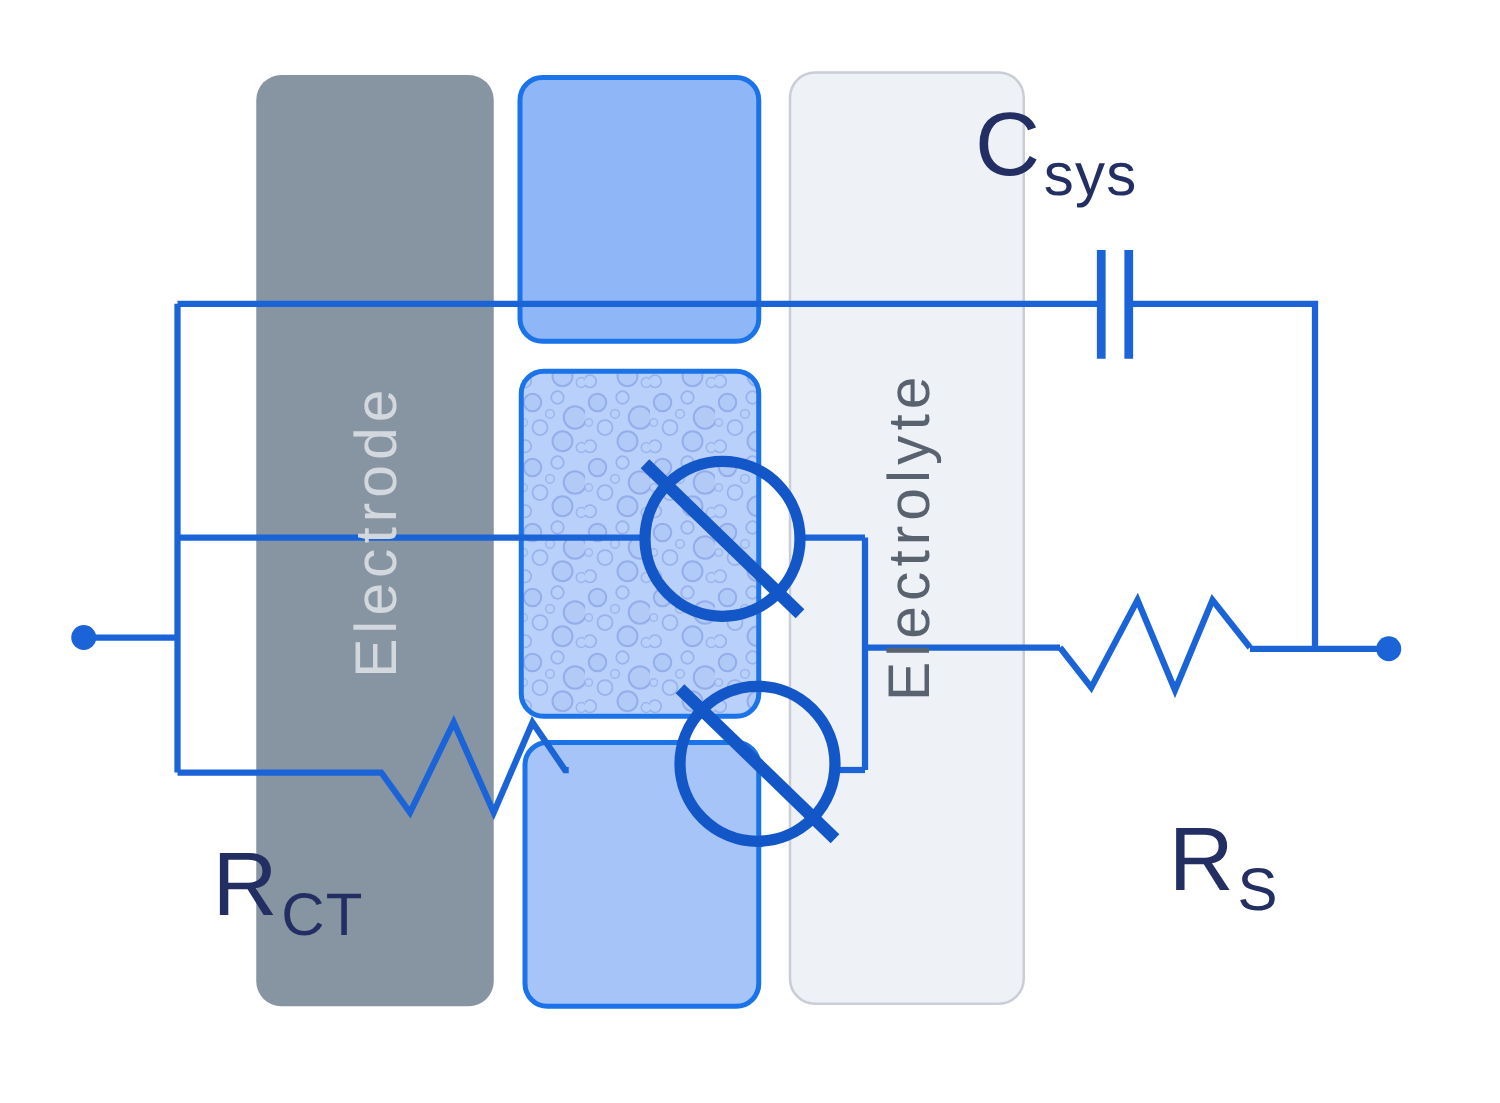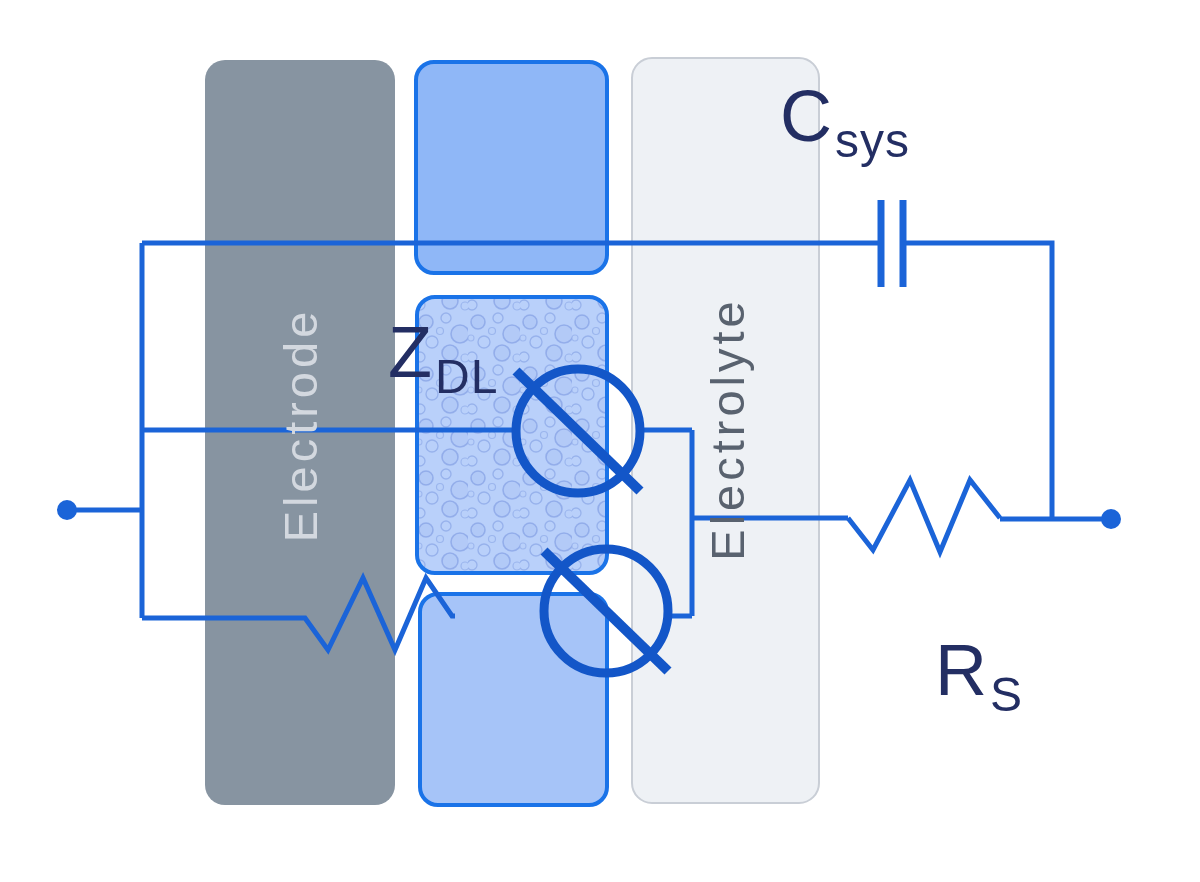--- a/index.html
+++ b/index.html
@@ -89,20 +89,20 @@
       </g>
     </g>
   </svg>
 
   <div class="vlabel" style="left:300px;top:425px;color:var(--electrode-label-color,#d3d8df)">Electrode</div>
   <div class="vlabel" style="left:727px;top:429px;color:var(--electrolyte-label-color,#59626f)">Electrolyte</div>
 
   <div class="lbl" style="left:780px;top:80px">
     <span class="sym">C</span><span class="sub">sys</span>
   </div>
-  <div class="lbl" style="left:388px;top:316px">
-    <span class="sym">Z</span><span class="sub">DL</span>
+  <div class="lbl" style="left:170px;top:672px">
+    <span class="sym">R</span><span class="sub">CT</span>
   </div>
-  <div class="lbl" style="left:935px;top:634px">
+  <div class="lbl" style="left:935px;top:652px">
     <span class="sym">R</span><span class="sub">S</span>
   </div>
 
 </div>
 
 </body></html>

